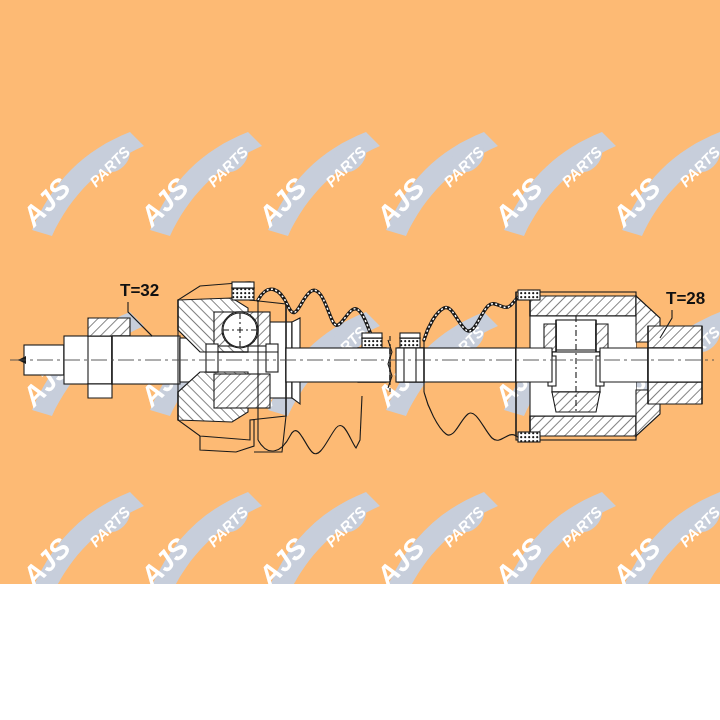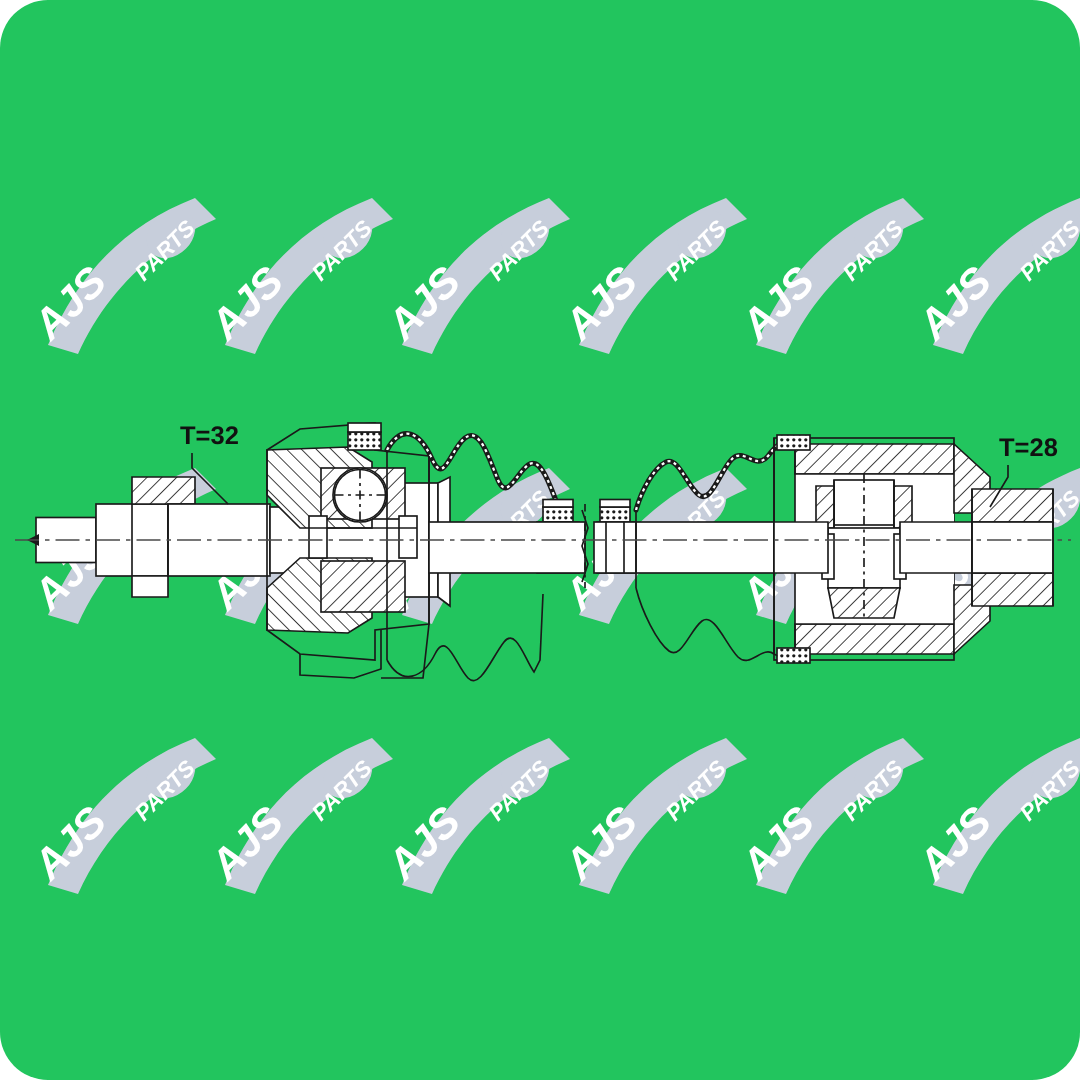--- a/index.html
+++ b/index.html
@@ -4,25 +4,24 @@
 <title>Drive Shaft Technical Drawing</title>
 <style>
   html, body {
     margin: 0;
     padding: 0;
     background: #ffffff;
   }
   #canvas {
     position: relative;
     width: 720px;
-    height: 720px;
-    background: #22c55e;
+    height: 584px;
+    background: #fdba74;
     overflow: hidden;
     font-family: "Liberation Sans", sans-serif;
-    border-radius: 32px;
   }
   #watermark-layer {
     position: absolute;
     left: 0; top: 0;
     width: 720px; height: 720px;
     z-index: 1;
     pointer-events: none;
   }
   #drawing-layer {
     position: absolute;

